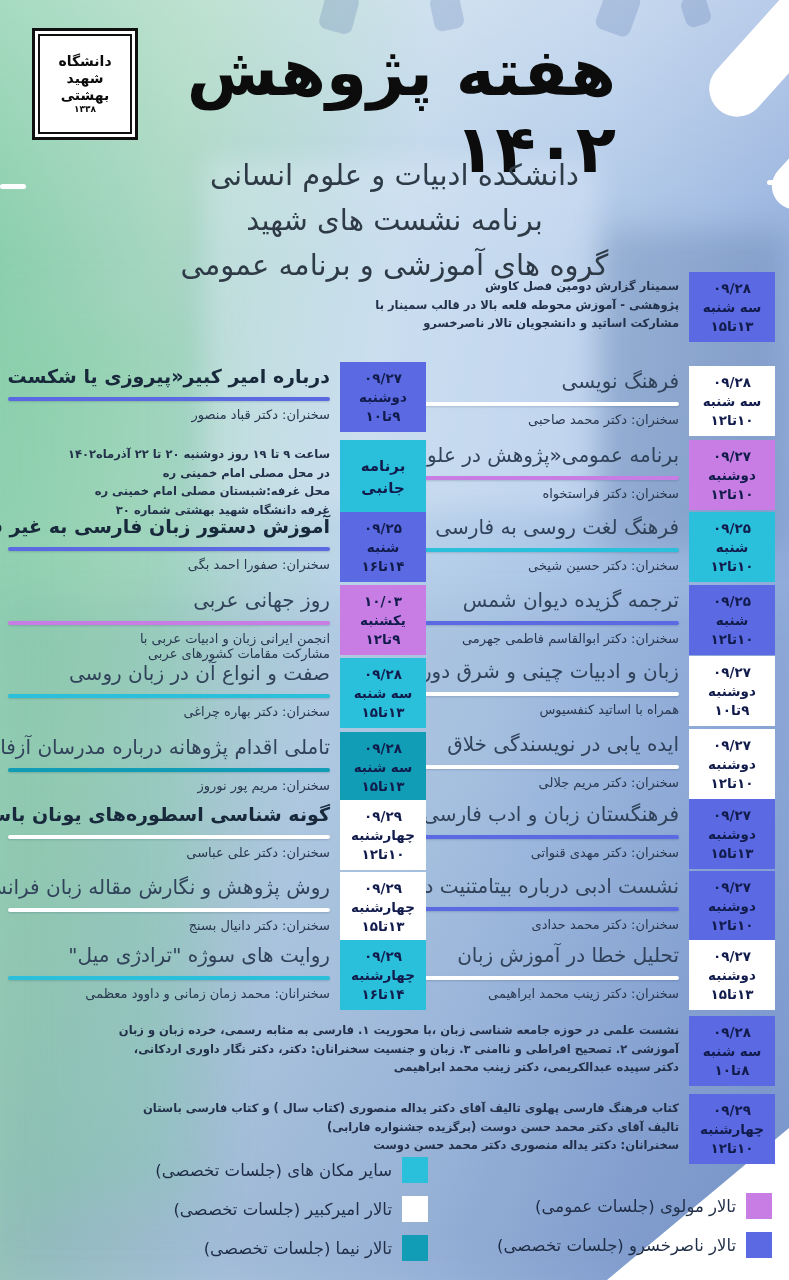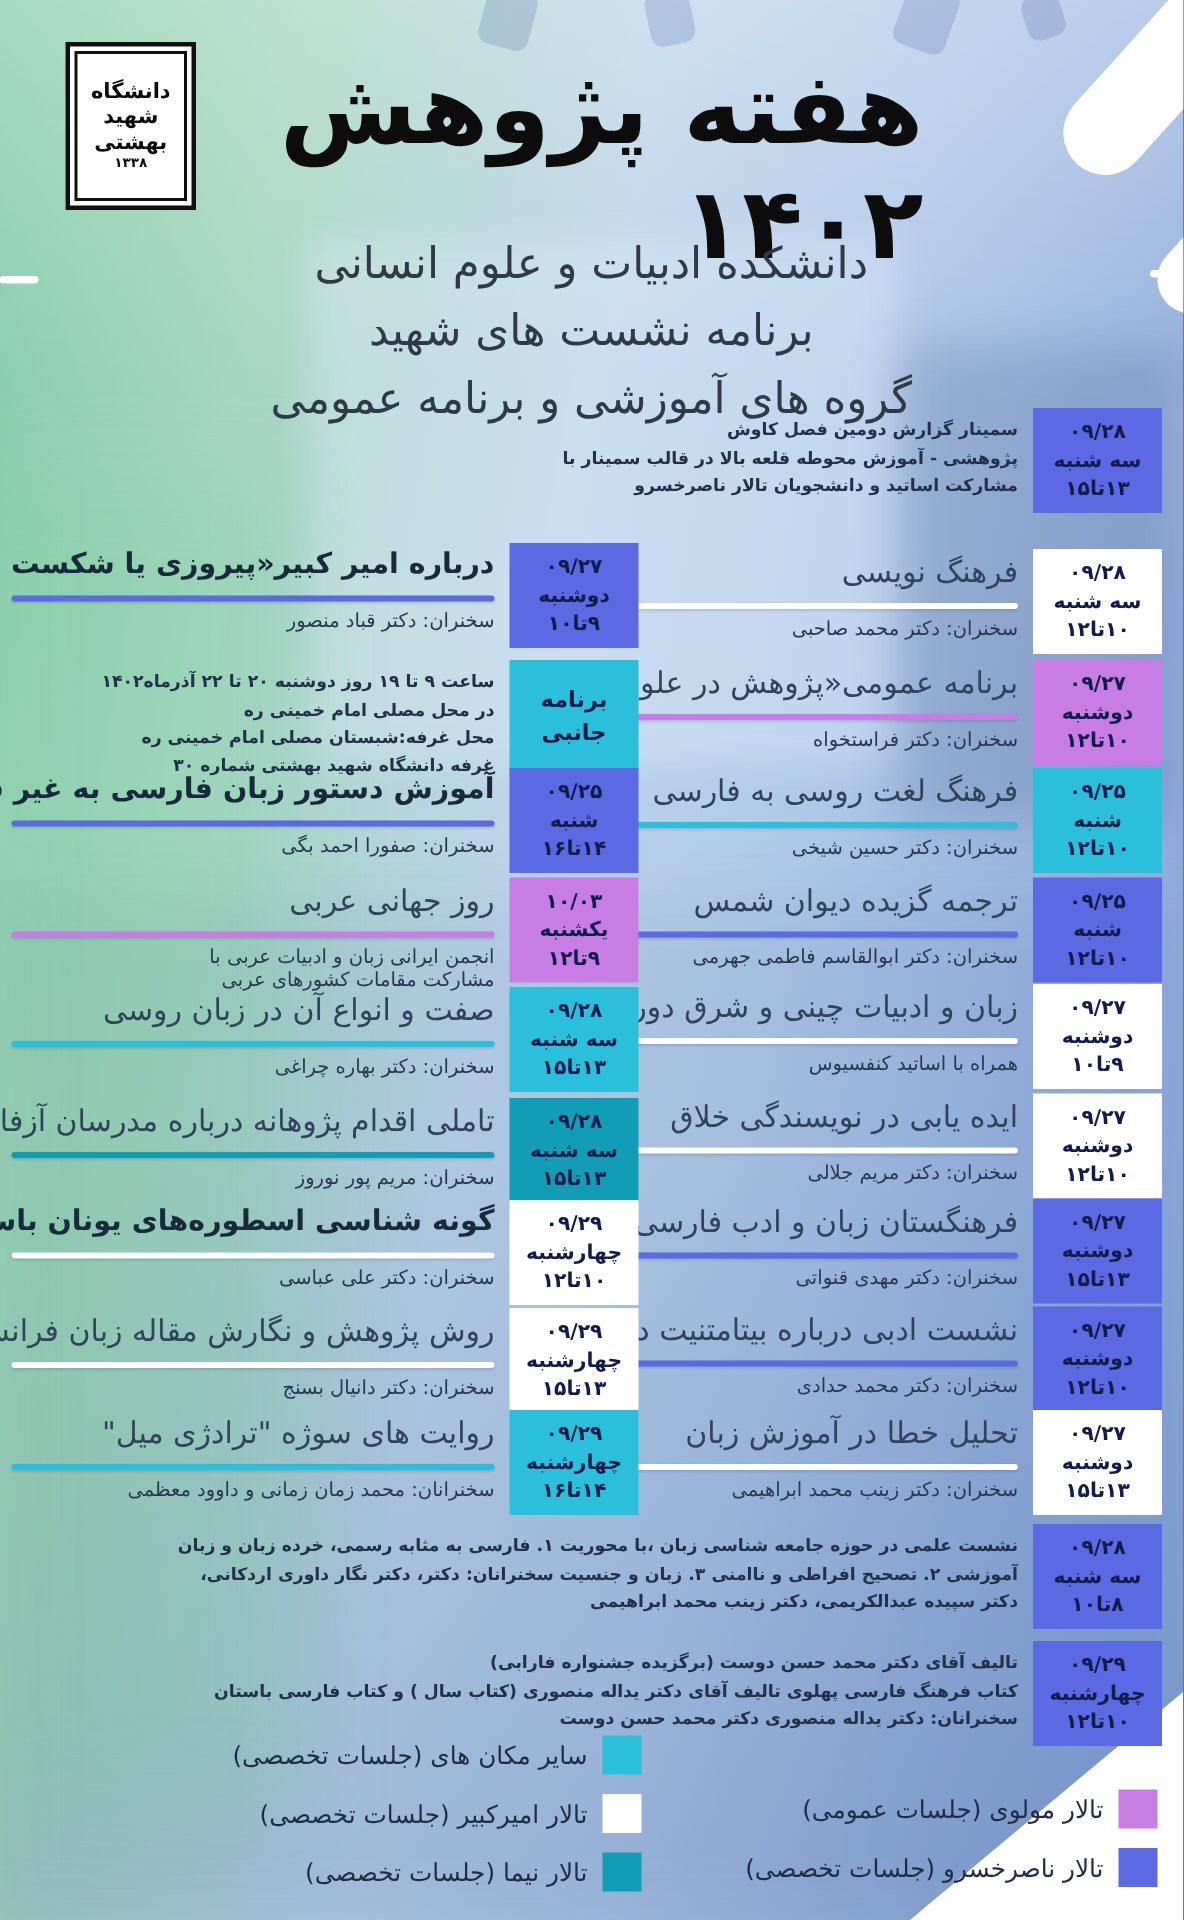--- a/index.html
+++ b/index.html
@@ -18,22 +18,22 @@
   .ph-curtain { left:600px; top:230px; width:185px; height:320px; background:rgba(31,56,106,.16); filter:blur(16px); }
   .ph-seats  { left:0; top:600px; width:789px; height:680px; background:rgba(28,62,122,.08); filter:blur(22px); }
   .ph-green  { left:0; top:320px; width:200px; height:880px; background:rgba(118,204,156,.22); filter:blur(28px); }
   .deco { position:absolute; background:rgba(44,80,150,.18); border-radius:8px; pointer-events:none; }
   .stripe { position:absolute; background:#fff; border-radius:30px; }
   .corner-tri { position:absolute; right:0; bottom:0; width:182px; height:152px; background:#fff;
     clip-path:polygon(100% 0, 100% 100%, 0 100%); }
   .dash { position:absolute; height:5px; background:#fff; border-radius:3px; }
 
   
-  .logo { position:absolute; left:32px; top:28px; width:87px; height:112px; background:#fff;
-    border:3px solid #101010; padding:3px;margin-left:12px; }
+  .logo { position:absolute; left:32px; top:28px; width:106px; height:112px; background:#fff;
+    border:3px solid #101010; padding:3px; }
   .logo-inner { width:100%; height:100%; border:2px solid #101010; display:flex; flex-direction:column;
     justify-content:center; align-items:center; gap:1px; }
   .logo-inner span { font-weight:bold; color:#0b0b0b; font-size:14px; line-height:1.15; }
   .logo-inner .yr { font-size:9px; letter-spacing:1px; }
   .main-title { position:absolute; top:34px; left:128px; width:488px; text-align:right;
     font-size:66px; font-weight:bold; color:#0c0c0c; letter-spacing:-1px; }
   .subtitles { position:absolute; top:153px; left:0; right:0; text-align:center;
     font-size:29px; color:#2e3b47; font-weight:400; line-height:1.55; }
 
   
@@ -241,22 +241,22 @@
   </div>
 
   <div class="event wide" style="top:1094px">
     <div class="datebox" style="background: rgb(91, 105, 226);">
       <span>۰۹/۲۹</span>
       <span>چهارشنبه</span>
       <span>۱۰تا۱۲</span>
     </div>
     <div class="body">
         <div class="lines">
+      <div>کتاب فرهنگ فارسی پهلوی تالیف آقای دکتر یداله منصوری (کتاب سال ) و کتاب فارسی باستان</div>
       <div>تالیف آقای دکتر محمد حسن دوست (برگزیده جشنواره فارابی)</div>
-      <div>کتاب فرهنگ فارسی پهلوی تالیف آقای دکتر یداله منصوری (کتاب سال ) و کتاب فارسی باستان</div>
       <div>سخنرانان: دکتر یداله منصوری دکتر محمد حسن دوست</div>
     </div>
       </div>
   </div>
 
   <div class="event lcol" style="top:362px">
     <div class="datebox" style="background: rgb(91, 105, 226);">
       <span>۰۹/۲۷</span>
       <span>دوشنبه</span>
       <span>۹تا۱۰</span>

